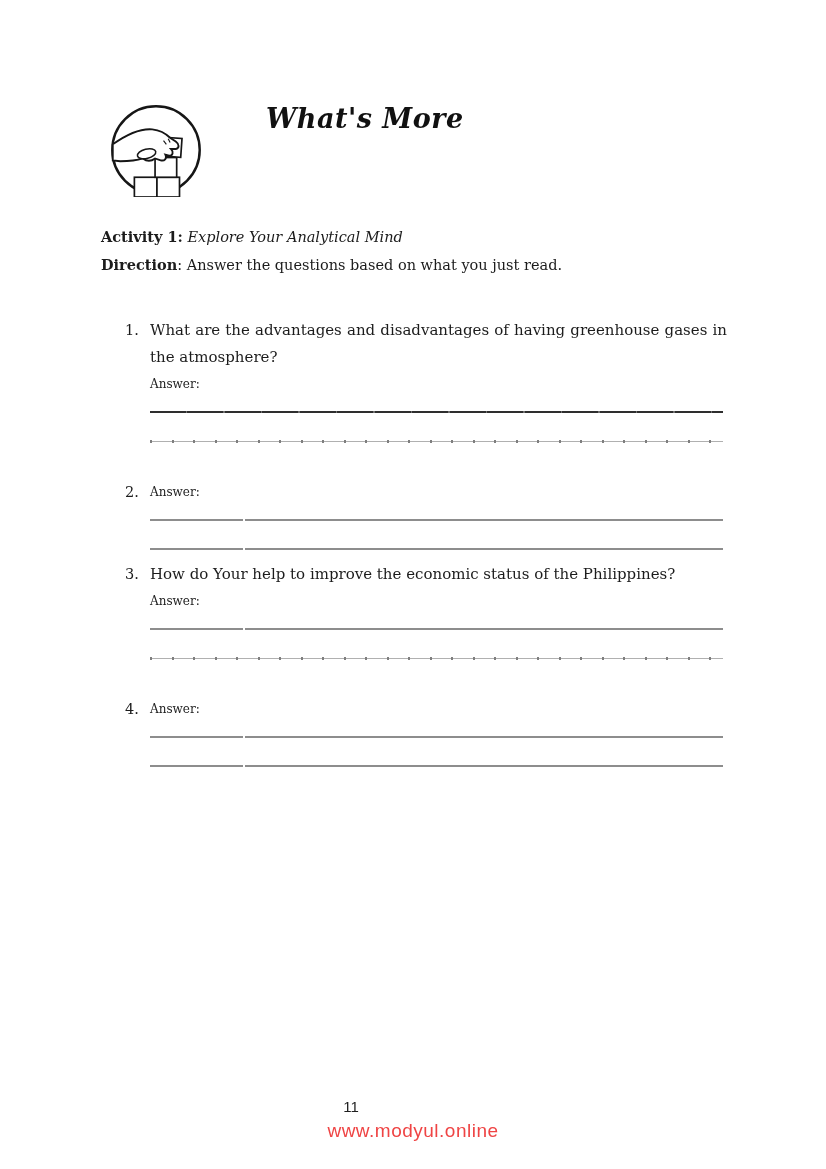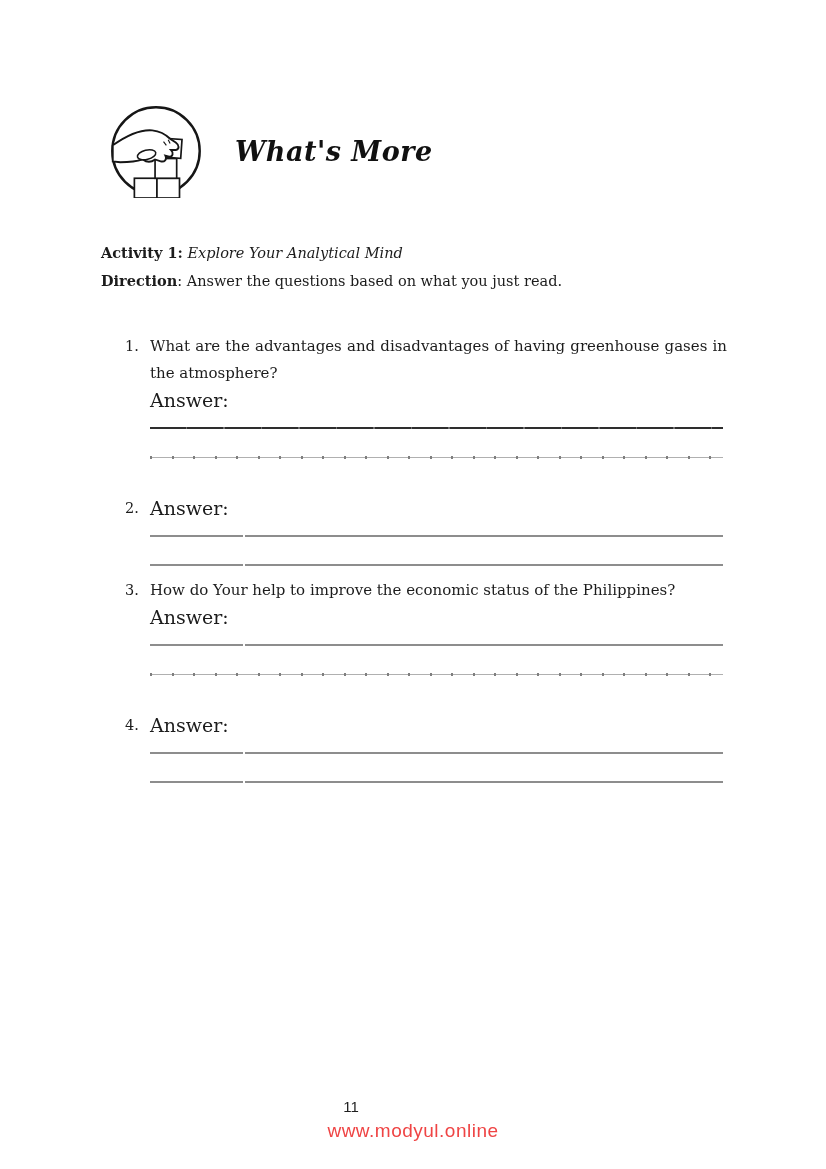--- a/index.html
+++ b/index.html
@@ -13,56 +13,56 @@
   }
   .sheet {
     position: relative;
     width: 826px; height: 1169px;
     box-sizing: border-box;
     padding: 103px 99px 0 101px;
   }
   
   .header-row {
     display: flex;
-    align-items: center;
     height: 96px;
+    gap: 31px;
   }
   .icon-wrap { width: 94px; height: 94px; margin-left: 8px; flex: 0 0 auto; }
   .icon-wrap svg { width: 94px; height: 94px; display: block; }
   .page-title {
     margin-left: 32px;
     font-size: 27px;
     font-weight: bold;
     font-style: italic;
     letter-spacing: 0.5px;
     color: #111;
   }
   
-  .intro { margin-top: 40px; font-size: 14.5px; line-height: 27px; }
+  .intro { margin-top: 24px; font-size: 14.5px; line-height: 27px; }
   .b { font-weight: bold; }
   .i { font-style: italic; }
   
   .questions { margin-top: 38px; }
   .question { display: flex; }
   .question + .question { margin-top: 36px; }
   .question.q3 { margin-top: 11px; }
   .q-num {
     margin-left: 24px;
     width: 25px;
     flex: 0 0 auto;
     font-size: 14.5px;
     line-height: 27px;
   }
   .q-body { width: 577px; flex: 0 0 auto; }
   .q-text {
     font-size: 15px;
     line-height: 27px;
     text-align: justify;
   }
-  .answer-label { font-size: 19px; line-height: 27px; }
+  .answer-label { font-size: 12px; line-height: 27px; }
   .line { width: 573px; }
   .line.first { margin-top: 13px; }
   .line.second { margin-top: 27px; }
   .line.solid {
     height: 2px;
     background: linear-gradient(90deg, #8d8d8d 0 93px, #ffffff 93px 95px, #8d8d8d 95px 100%);
   }
   .line.solid-dark {
     height: 2px;
     background: repeating-linear-gradient(90deg, #2e2e2e 0 36px, #6f6f6f 36px 37.5px);

